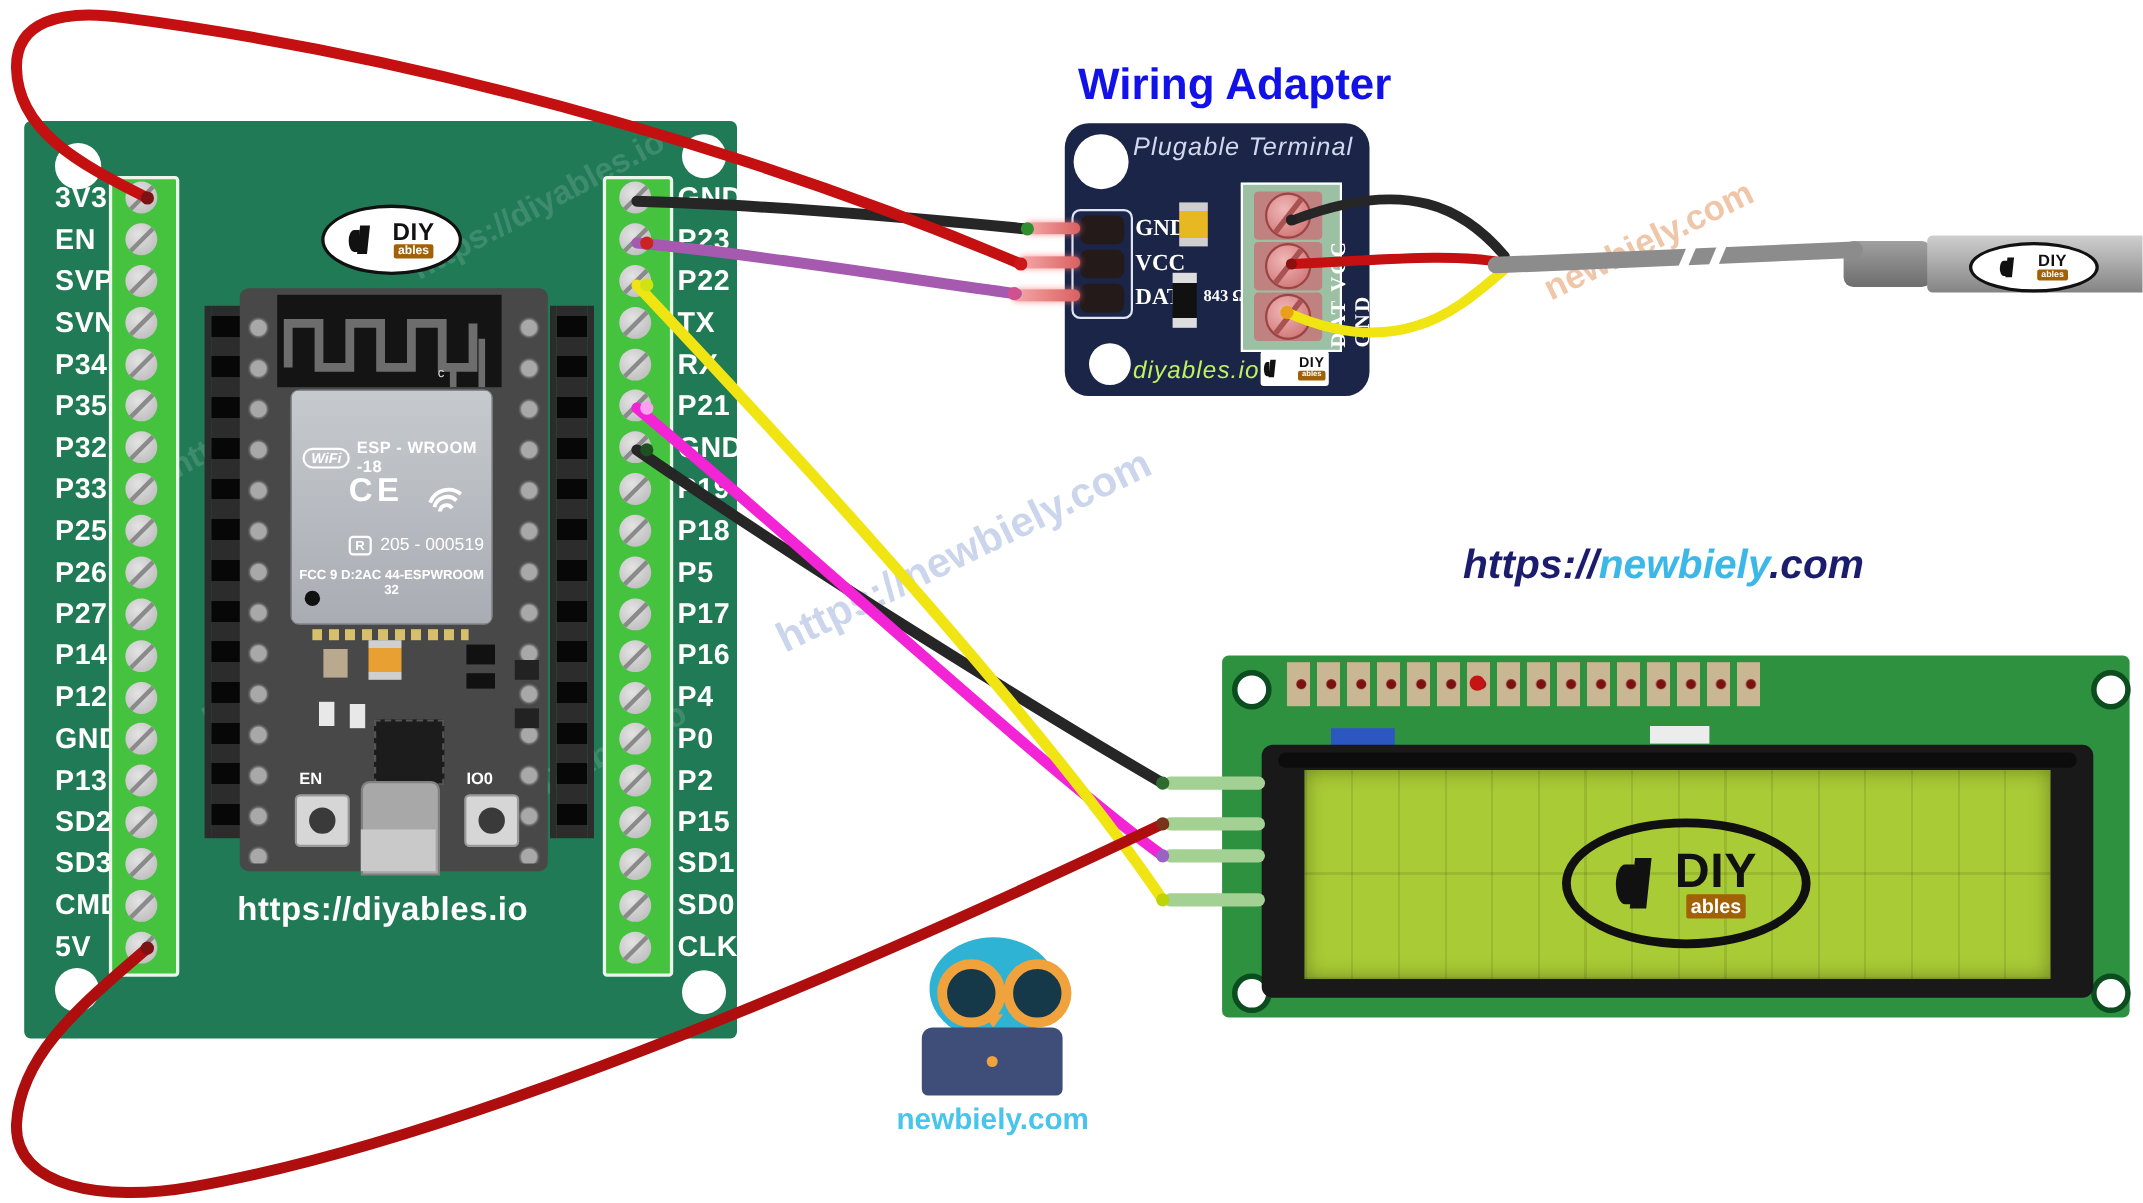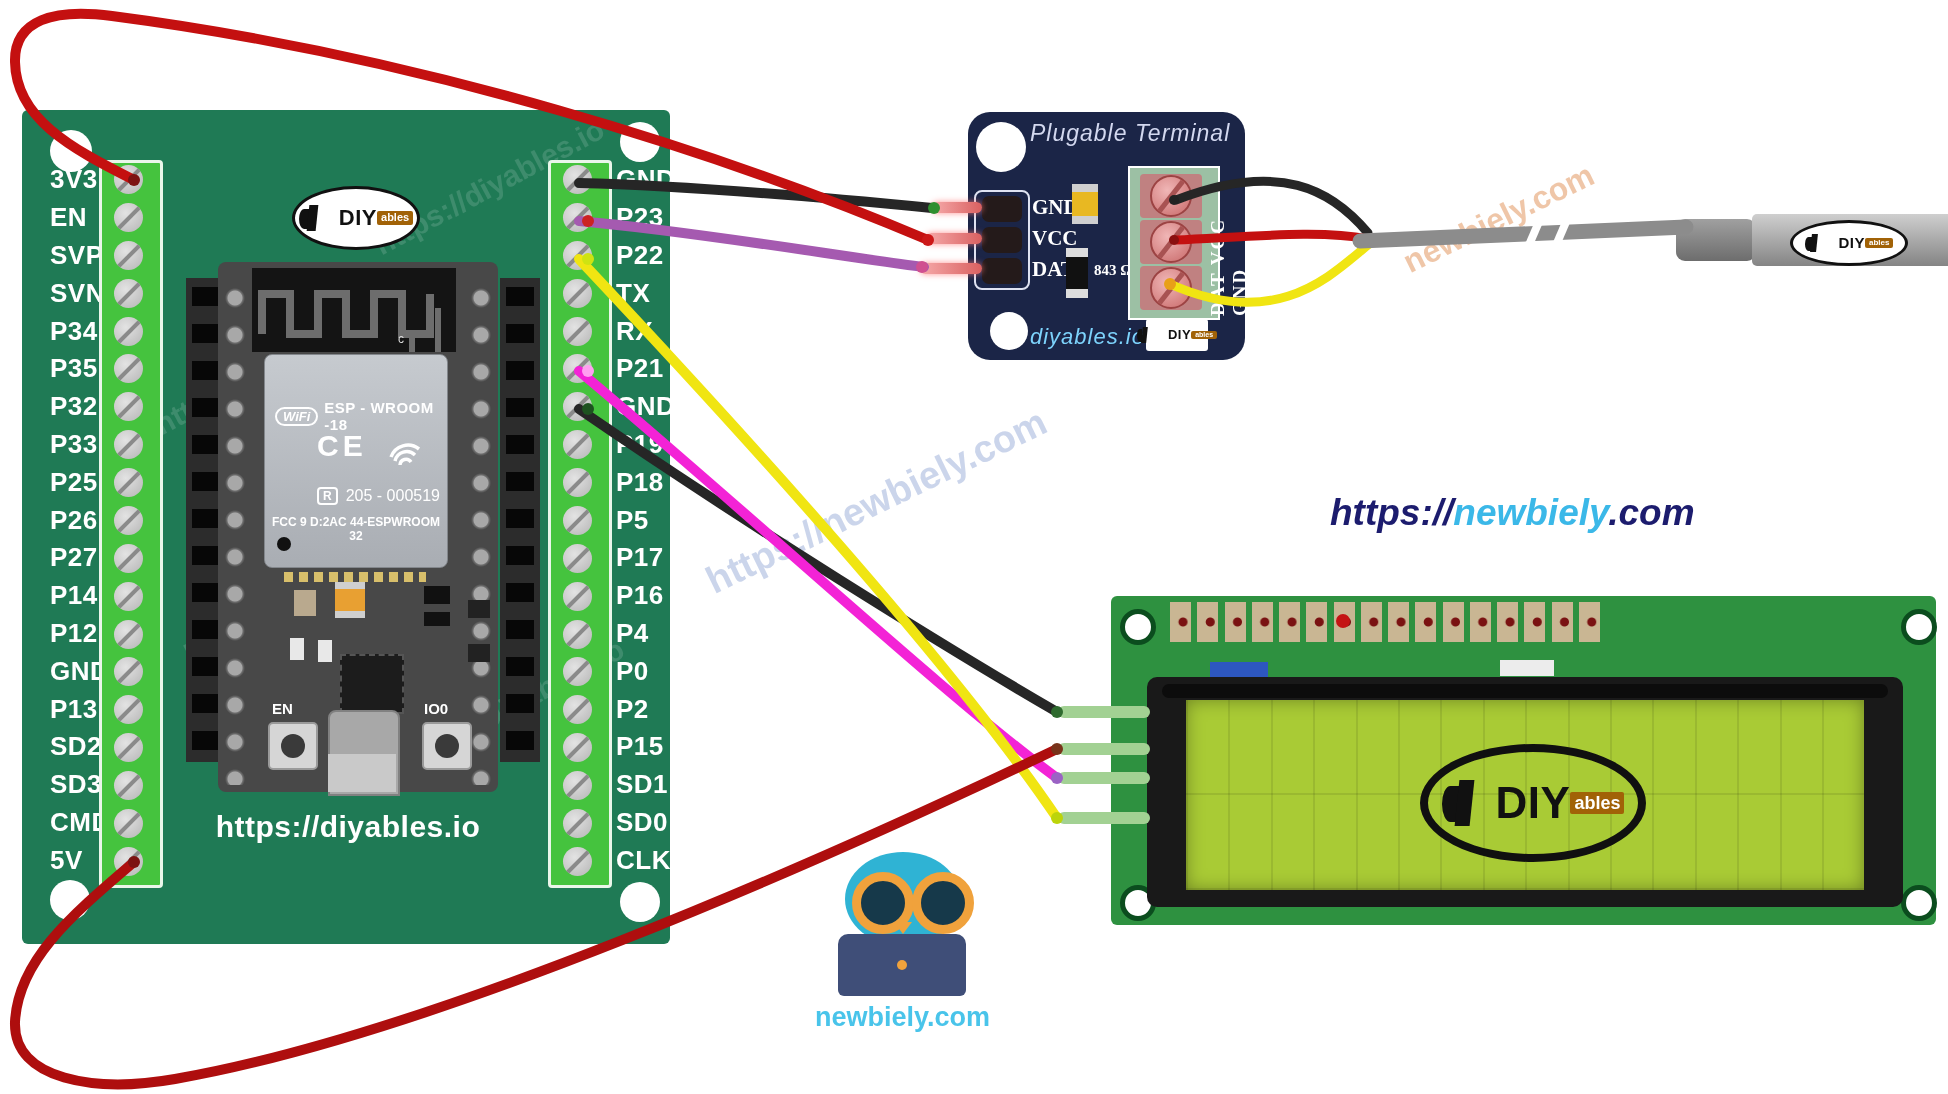--- a/index.html
+++ b/index.html
@@ -30,37 +30,37 @@
   .goldrow{background:repeating-linear-gradient(90deg,#d8bf6b 0 9px,rgba(0,0,0,0) 9px 15px);}
   .btn{background:#d6d6d6;border:2px solid #9a9a9a;border-radius:5px;display:flex;align-items:center;justify-content:center;}
   .btn::after{content:"";width:24px;height:24px;border-radius:50%;background:#3a3a3a;}
   .btn-label{font-size:15px;font-weight:800;color:#fff;}
   #board-url{font-size:30px;font-weight:600;color:#fff;text-align:center;letter-spacing:.5px;}
   
   .diylogo{display:flex;align-items:center;gap:4px;}
   .dglyph{position:relative;flex:none;}
   .dglyph::before{content:"";position:absolute;left:0;top:14%;width:50%;height:78%;background:#111;border-radius:50% 0 0 50%/ 50% 0 0 50%;}
   .dglyph::after{content:"";position:absolute;left:46%;top:0;width:44%;height:100%;background:#111;transform:skewX(-6deg);}
-  .dcol{display:flex;flex-direction:row;align-items:center;line-height:.95;margin-left:16px;}
+  .dcol{display:flex;flex-direction:column;align-items:center;line-height:.95;margin-left:16px;}
   .dtxt{font-weight:900;color:#111;letter-spacing:.5px;}
   .ables{background:#a16207;color:#fff;font-weight:700;border-radius:2px;padding:0 4px;line-height:1.25;}
   .oval{border:3px solid #111;border-radius:50%;background:#fff;display:flex;align-items:center;justify-content:center;}
   
   #adapter{left:968px;top:112px;width:277px;height:248px;background:#1b2547;border-radius:22px;}
   #adapter-title-text{font-style:italic;font-size:23px;color:#d3d8ef;letter-spacing:1px;}
   .apinlbl{position:absolute;left:64px;font-family:"Liberation Serif",serif;font-weight:700;font-size:21px;color:#fff;}
   .socketgrp{border:2px solid #dfe3f2;border-radius:8px;}
   .socket{position:absolute;left:6px;width:40px;height:26px;background:#241a1a;border-radius:7px;}
   .pinkstub{background:linear-gradient(90deg,#f6aaaa,#d96060);border-radius:6px;box-shadow:0 0 6px rgba(255,120,120,.8);}
   #term-outer{border:2px solid #fff;background:#9cc0a4;}
   .tcell{position:absolute;left:10px;width:62px;height:44px;background:#c08181;border-radius:4px;display:flex;align-items:center;justify-content:center;}
   .tscrew{width:38px;height:38px;border-radius:50%;background:radial-gradient(circle at 40% 35%,#f0b6b6,#c96a6a);border:2px solid #9c4343;position:relative;overflow:hidden;}
   .tscrew::after{content:"";position:absolute;left:16px;top:-4px;width:5px;height:48px;background:#a85252;transform:rotate(38deg);}
   #term-sidelbl{writing-mode:vertical-rl;transform:rotate(180deg);font-family:"Liberation Serif",serif;font-weight:700;font-size:19px;color:#fff;letter-spacing:2px;display:flex;align-items:center;justify-content:center;}
-  #adapter-footer{font-style:italic;font-size:22px;color:#7dd3fc;letter-spacing:1px;}
+  #adapter-footer{font-style:italic;font-size:22px;color:#bef264;letter-spacing:1px;}
   .badge{background:#fff;border-radius:3px;display:flex;align-items:center;justify-content:center;}
   
   #lcd{left:1111px;top:596px;width:825px;height:329px;background:#2e9140;border-radius:6px;}
   .lcdhole{width:26px;height:26px;border-radius:50%;background:#fff;border:5px solid #0b4d1e;}
   #lcd-pins{background:
      radial-gradient(circle 5px at 13px 50%, #7a1212 4px, rgba(0,0,0,0) 5px),
      repeating-linear-gradient(90deg,#c9b693 0 21px,rgba(0,0,0,0) 21px 27.25px);
      background-size:27.25px 100%,100% 100%;}
   #lcd-bezel{background:#191919;border-radius:10px;}
   #lcd-groove{background:#0c0c0c;border-radius:7px;}
@@ -247,20 +247,21 @@
       <div class="abs btn-label" style="left:54px;top:438px;">EN</div>
       <div class="abs btn" style="left:50px;top:460px;width:46px;height:44px;"></div>
       <div class="abs btn-label" style="left:206px;top:438px;">IO0</div>
       <div class="abs btn" style="left:204px;top:460px;width:46px;height:44px;"></div>
       <div class="abs" style="left:110px;top:448px;width:68px;height:82px;background:#a8a8a8;border:2px solid #818181;border-radius:8px 8px 0 0;"></div>
       <div class="abs" style="left:110px;top:492px;width:68px;height:38px;background:#c9c9c9;"></div>
     </div>
     <div class="abs" id="board-url" style="left:100px;top:700px;width:452px;">https://diyables.io</div>
   </div>
 
+  <div class="abs" id="wiring-title" style="left:940px;top:55px;width:365px;">Wiring Adapter</div>
   <div class="abs" id="nb-link" style="left:1330px;top:492px;">
     <span class="nb-navy">https://</span><span class="nb-cyan">newbiely</span><span class="nb-navy">.com</span>
   </div>
 
   <div class="wm-white" style="left:690px;top:480px;font-size:38px;color:rgba(125,150,205,.40);transform:rotate(-26deg);">https://newbiely.com</div>
   <div class="wm-white" style="left:1395px;top:200px;font-size:32px;color:rgba(226,152,96,.55);transform:rotate(-26deg);">newbiely.com</div>
 
   <div class="abs" id="adapter">
     <div class="abs hole" style="left:8px;top:10px;width:50px;height:50px;"></div>
     <div class="abs hole" style="left:22px;top:200px;width:38px;height:38px;"></div>

